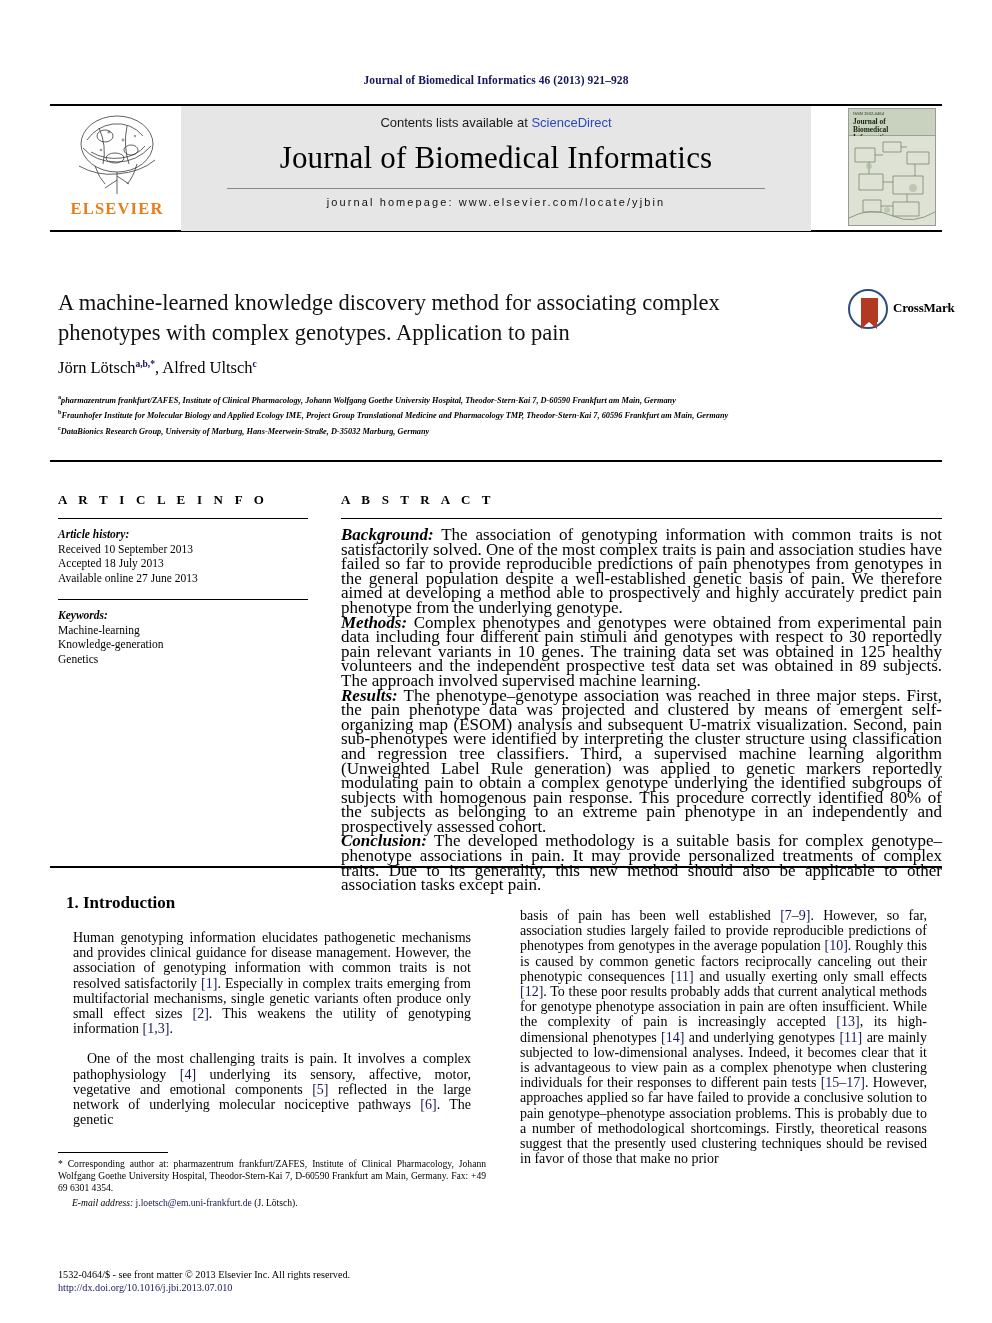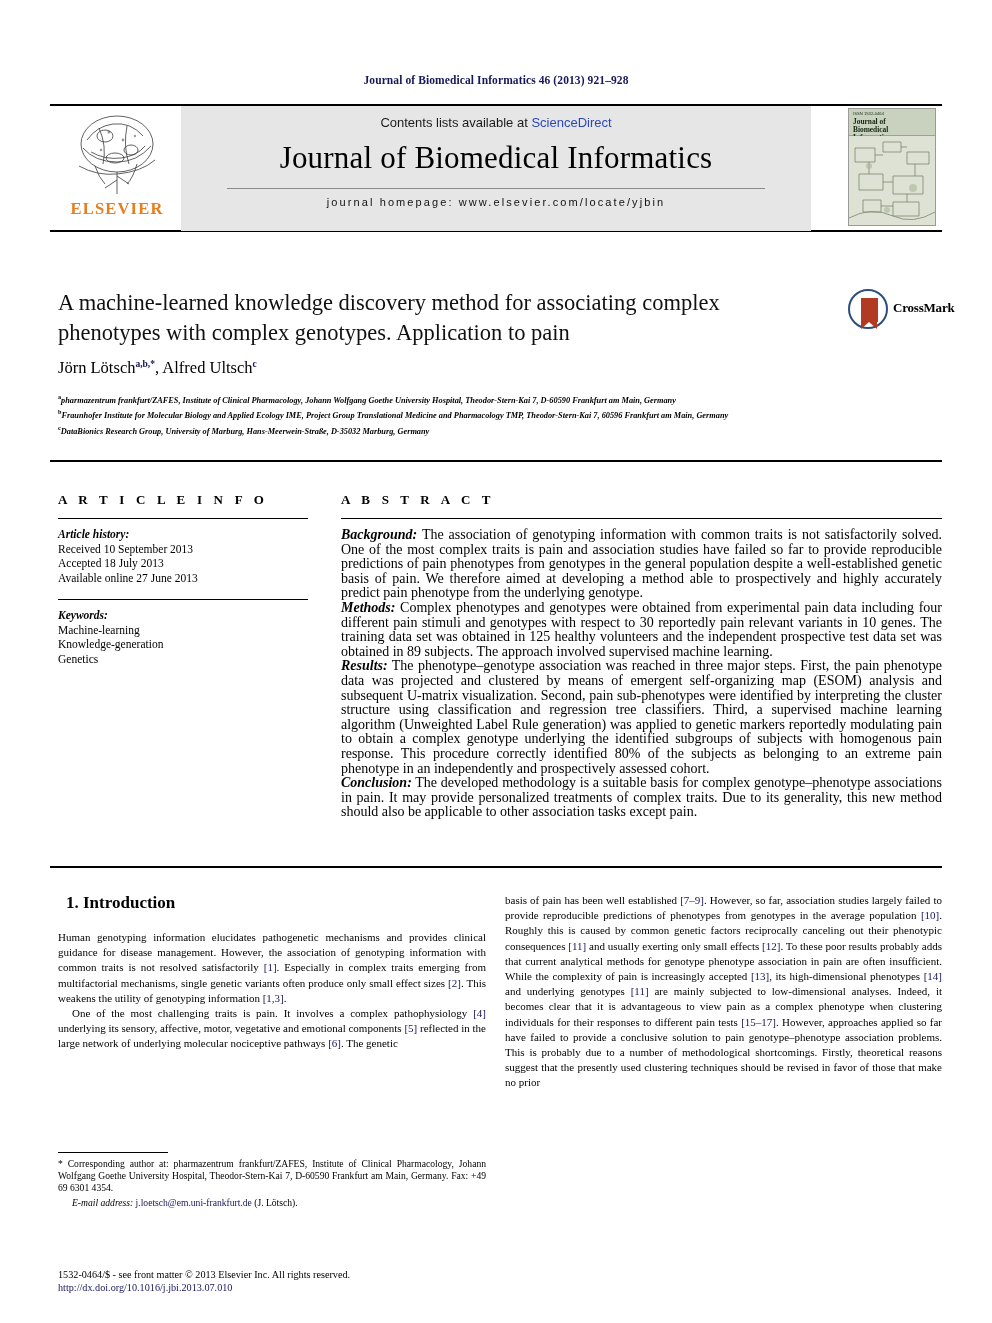--- a/index.html
+++ b/index.html
@@ -265,21 +265,21 @@
   .ai-block .lbl {
     font-style: italic;
     font-weight: bold;
   }
   .kw-rule {
     border-top: 1.3px solid #000;
     margin-top: 14px;
   }
   .abs-body {
     margin-top: 9px;
-    font-size: 14px;
+    font-size: 17px;
     line-height: 14.6px;
     text-align: justify;
   }
   .abs-body p { margin: 0; }
   .abs-body .lbl {
     font-style: italic;
     font-weight: bold;
   }
   .copyright {
     text-align: right;
@@ -307,24 +307,24 @@
     top: 893px;
     width: 437px;
   }
   h2.sec {
     font-size: 17px;
     font-weight: bold;
     margin: 0 0 17px 8px;
     font-family: "Liberation Serif", serif;
   }
   .body-text {
-    font-size: 11px;
+    font-size: 14px;
     line-height: 15.2px;
     text-align: justify;
-    margin: 0;
+    margin: 15px;
     font-family: "Liberation Serif", serif;
   }
   .body-text + .body-text { text-indent: 14px; }
   .ref { color: #16165a; }
 
   
   .footnotes {
     position: absolute;
     left: 58px;
     top: 1152px;

